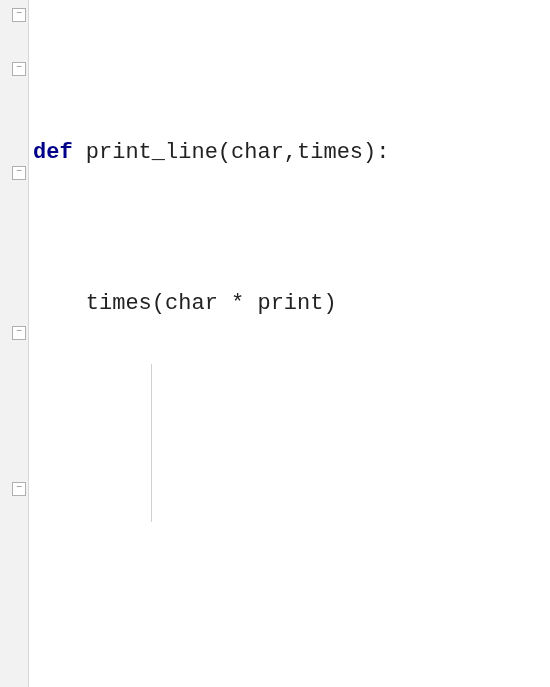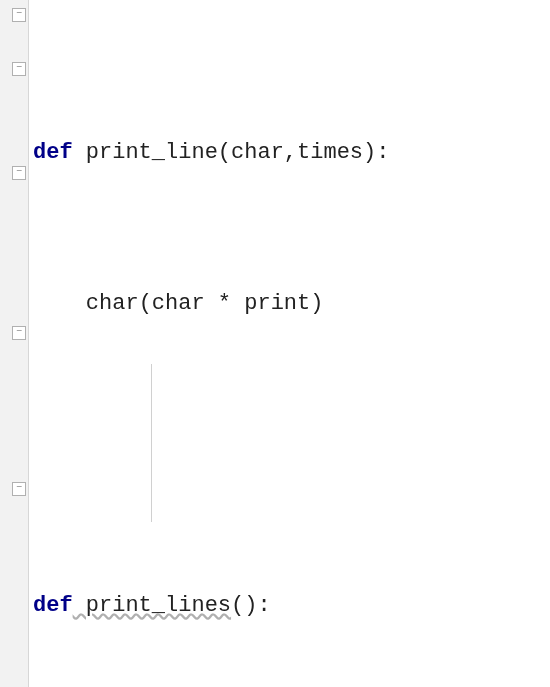--- a/index.html
+++ b/index.html
@@ -69,25 +69,24 @@
   <div class="gutter-icon" style="top:166px;">−</div>
   <div class="gutter-icon" style="top:326px;">−</div>
   <div class="gutter-icon" style="top:482px;">−</div>
 </div>
 
 <div class="code">
   <div class="indent-guide" style="left:122px; top:364px; height:158px;"></div>
 
   <div class="line"><span class="kw">def</span><span class="fn"> print_line</span><span class="txt">(char,times):</span></div>
 
-  <div class="line">    <span class="fn">char</span><span class="txt">(char * print)</span></div>
+  <div class="line">    <span class="fn">times</span><span class="txt">(char * print)</span></div>
 
   <div class="line"></div>
 
-  <div class="line"><span class="kw">def</span><span class="fn wavy"> print_lines</span><span class="txt">():</span></div>
 
   
 
   
 
   
 
   
 
   

